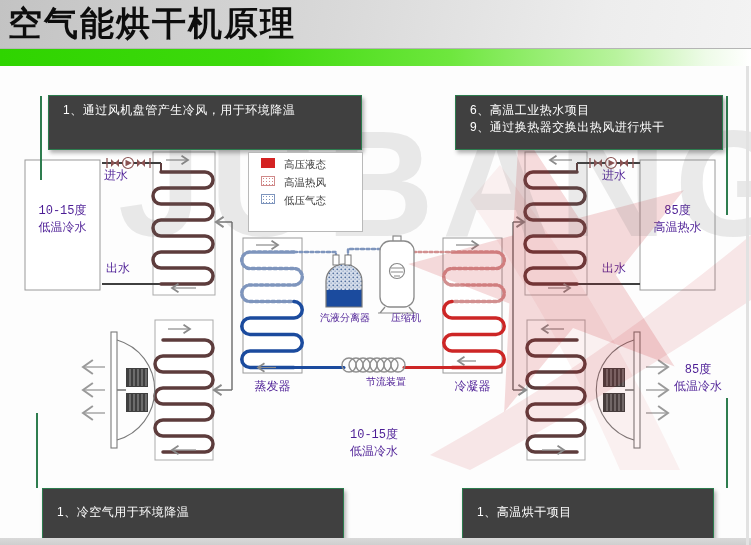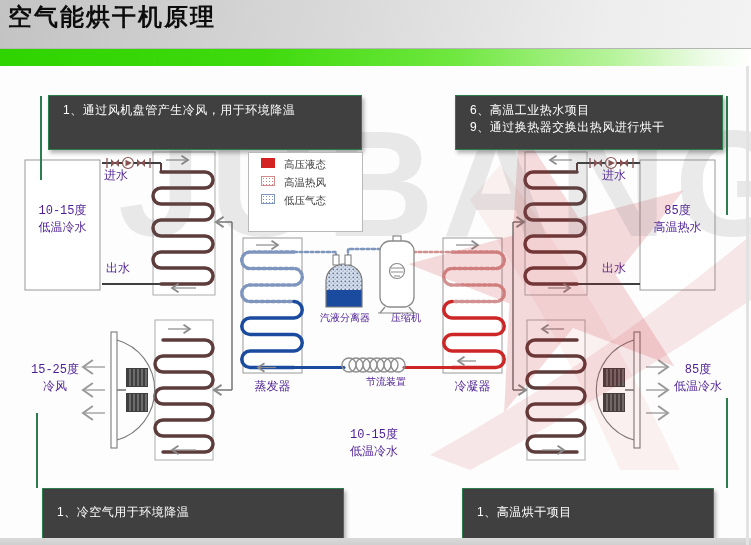--- a/index.html
+++ b/index.html
@@ -2,21 +2,21 @@
 <html><head>
 <meta charset="utf-8">
 <style>
   html,body{margin:0;padding:0;background:#888;}
   #stage{position:relative;width:751px;height:545px;background:#fdfdfd;overflow:hidden;
          font-family:"Liberation Sans",sans-serif;margin:0 auto;}
   
   #header{position:absolute;left:0;top:0;width:751px;height:48px;
           background:linear-gradient(100deg,#c3c3c3 0%,#d9d9d9 45%,#ededed 80%,#f3f3f3 100%);
           border-bottom:1px solid #b5b5b5;}
-  #page-title{position:absolute;left:8px;top:1px;font-size:24px;font-weight:900;color:#0d0d0d;
+  #page-title{position:absolute;left:8px;top:1px;font-size:34px;font-weight:900;color:#0d0d0d;
               letter-spacing:2px;font-family:Liberation Serif, serif;}
   #green-bar{position:absolute;left:0;top:49px;width:751px;height:17px;
              background:linear-gradient(90deg,#2fd400 0%,#3fda0e 35%,#6ee73e 60%,#b8f39d 82%,#eefbe8 94%,#ffffff 100%);}
   
   .wm{position:absolute;pointer-events:none;white-space:nowrap;z-index:3;}
   #wm-en{left:118px;top:98px;font-size:150px;font-weight:bold;color:rgba(105,105,105,0.14);letter-spacing:8px;}
   #wm-cn{left:52px;top:290px;font-size:112px;color:rgba(222,118,118,0.20);letter-spacing:12px;}
   #wm-star{left:0;top:0;width:751px;height:545px;}
   
   #diagram{position:absolute;left:0;top:0;width:751px;height:545px;z-index:1;}
@@ -263,24 +263,20 @@
 
   <div class="lbl c" style="left:27px;top:203px;width:71px;">
     <div>10-15度</div>
     <div>低温冷水</div>
   </div>
   <div class="lbl c" style="left:642px;top:203px;width:71px;">
     <div>85度</div>
     <div>高温热水</div>
   </div>
 
-  <div class="lbl c" style="left:20px;top:362px;width:70px;">
-    <div>15-25度</div>
-    <div>冷风</div>
-  </div>
   <div class="lbl c" style="left:666px;top:362px;width:64px;">
     <div>85度</div>
     <div>低温冷水</div>
   </div>
 
   <div class="lbl c" style="left:243px;top:379px;width:59px;">蒸发器</div>
   <div class="lbl c s" style="left:306px;top:310px;width:64px;">汽液分离器</div>
   <div class="lbl c s" style="left:375px;top:310px;width:46px;">压缩机</div>
   <div class="lbl c s" style="left:344px;top:374px;width:62px;">节流装置</div>
   <div class="lbl c" style="left:443px;top:379px;width:59px;">冷凝器</div>

